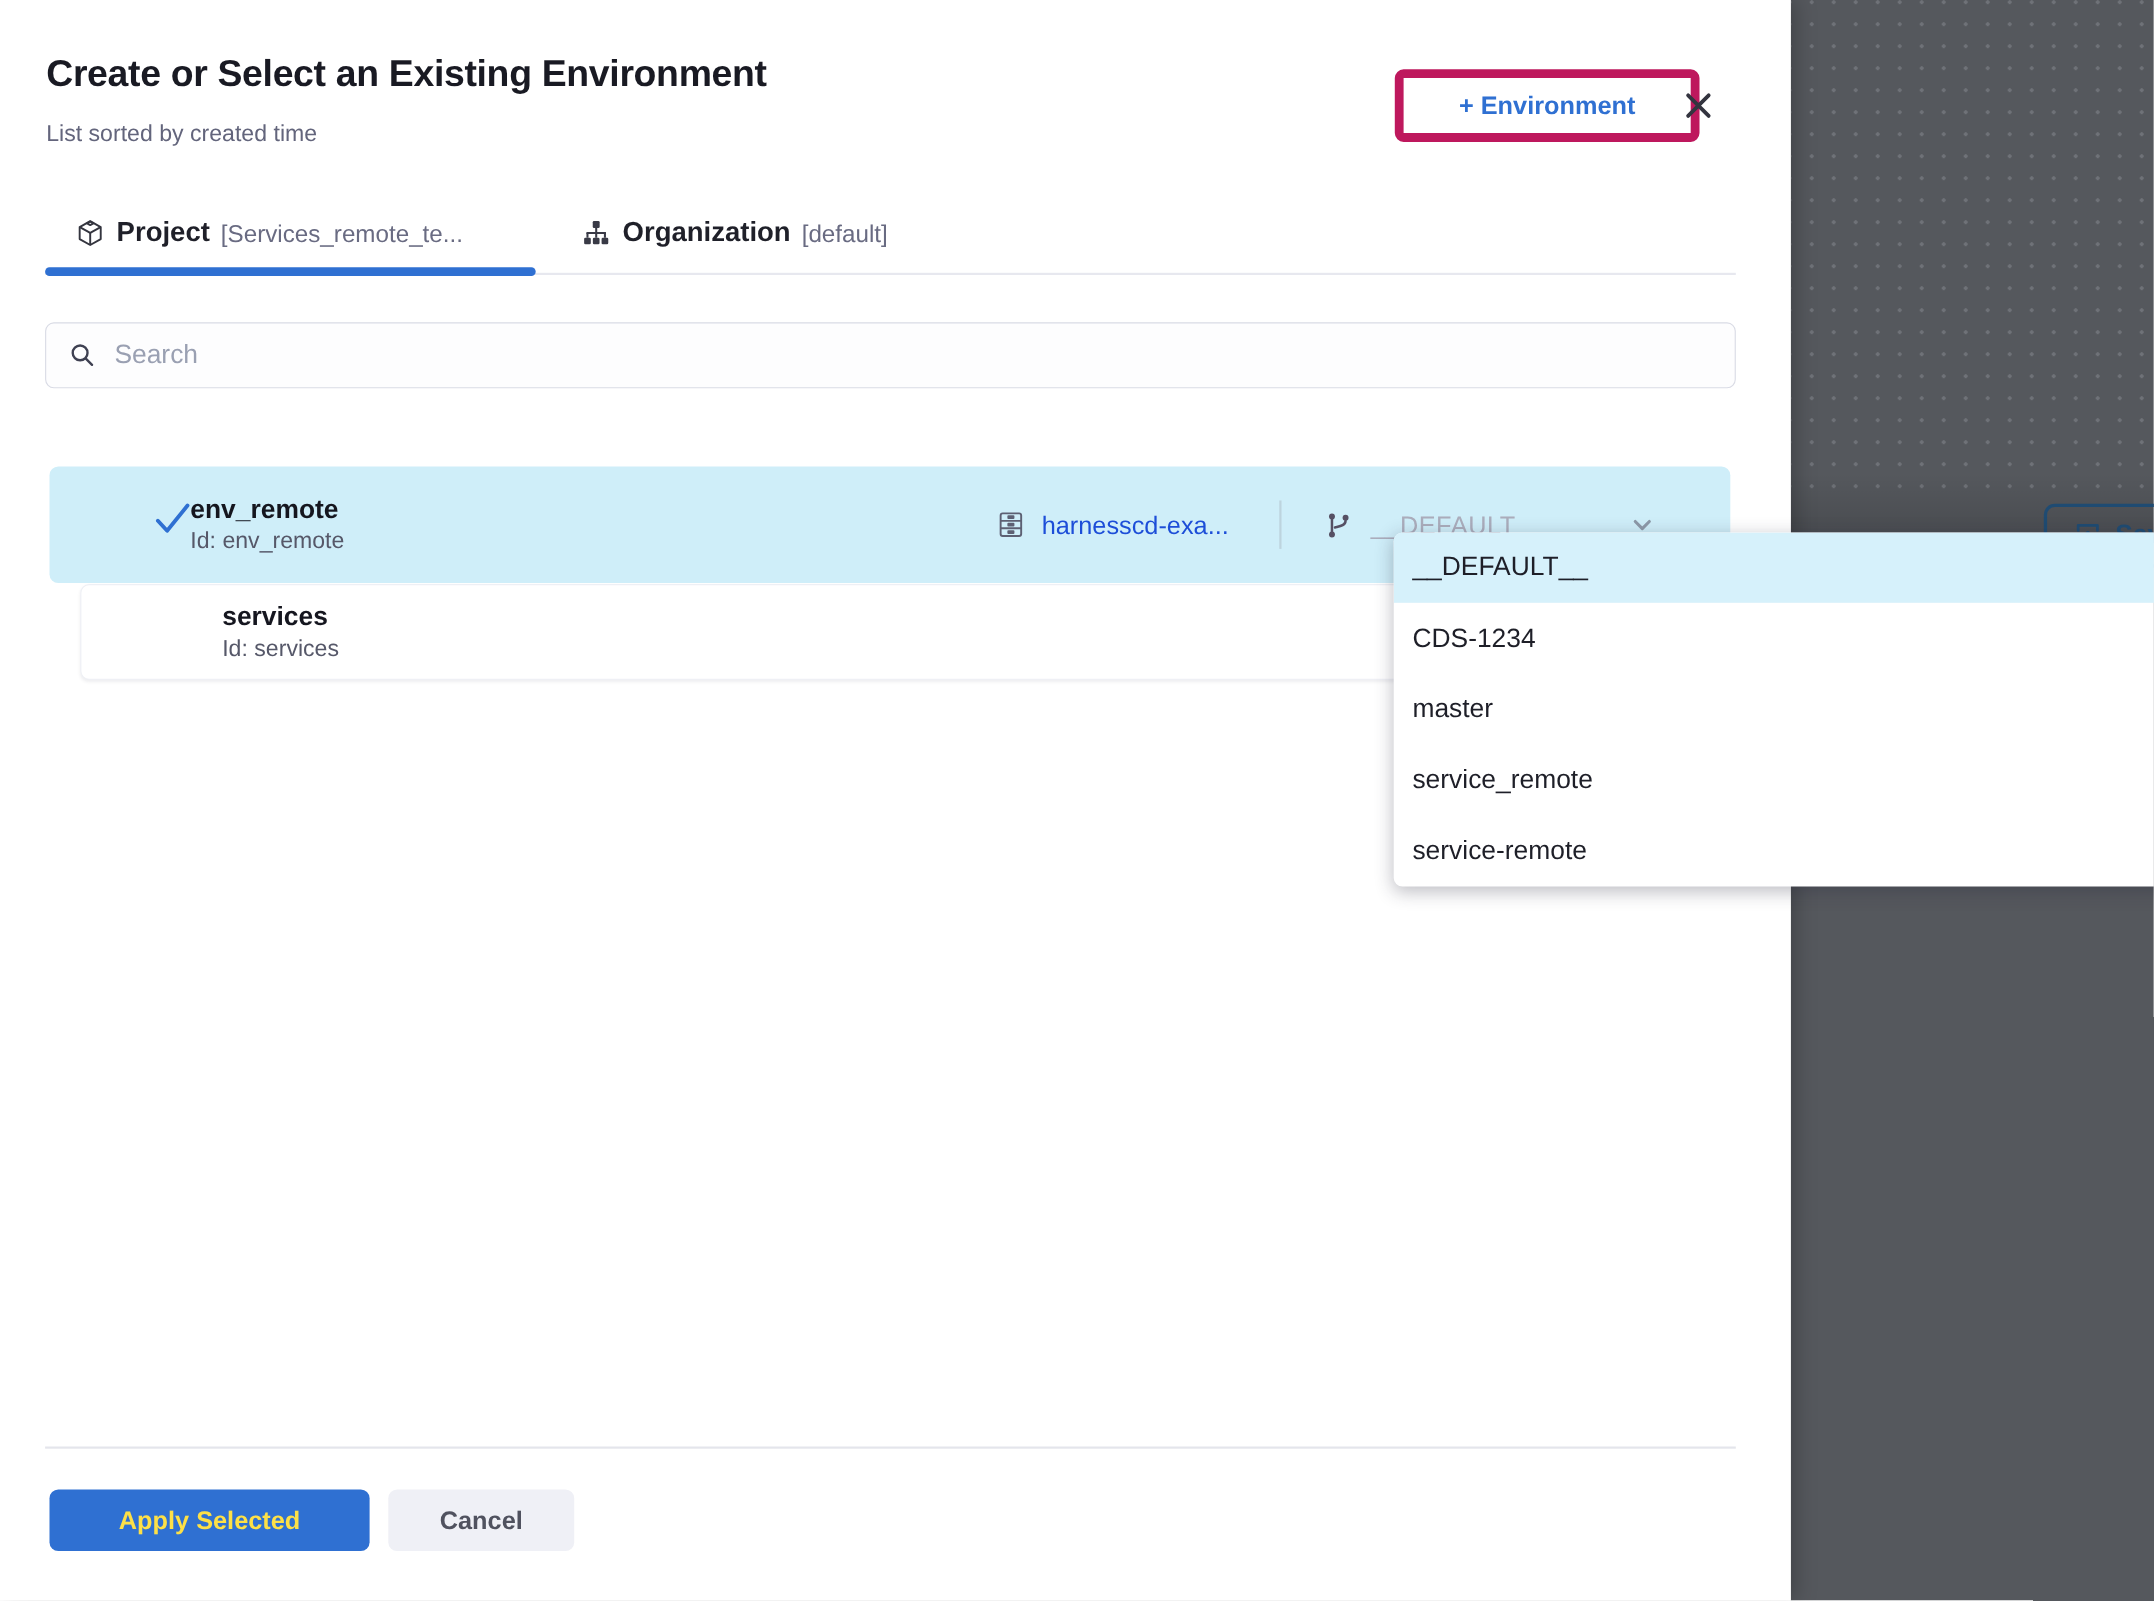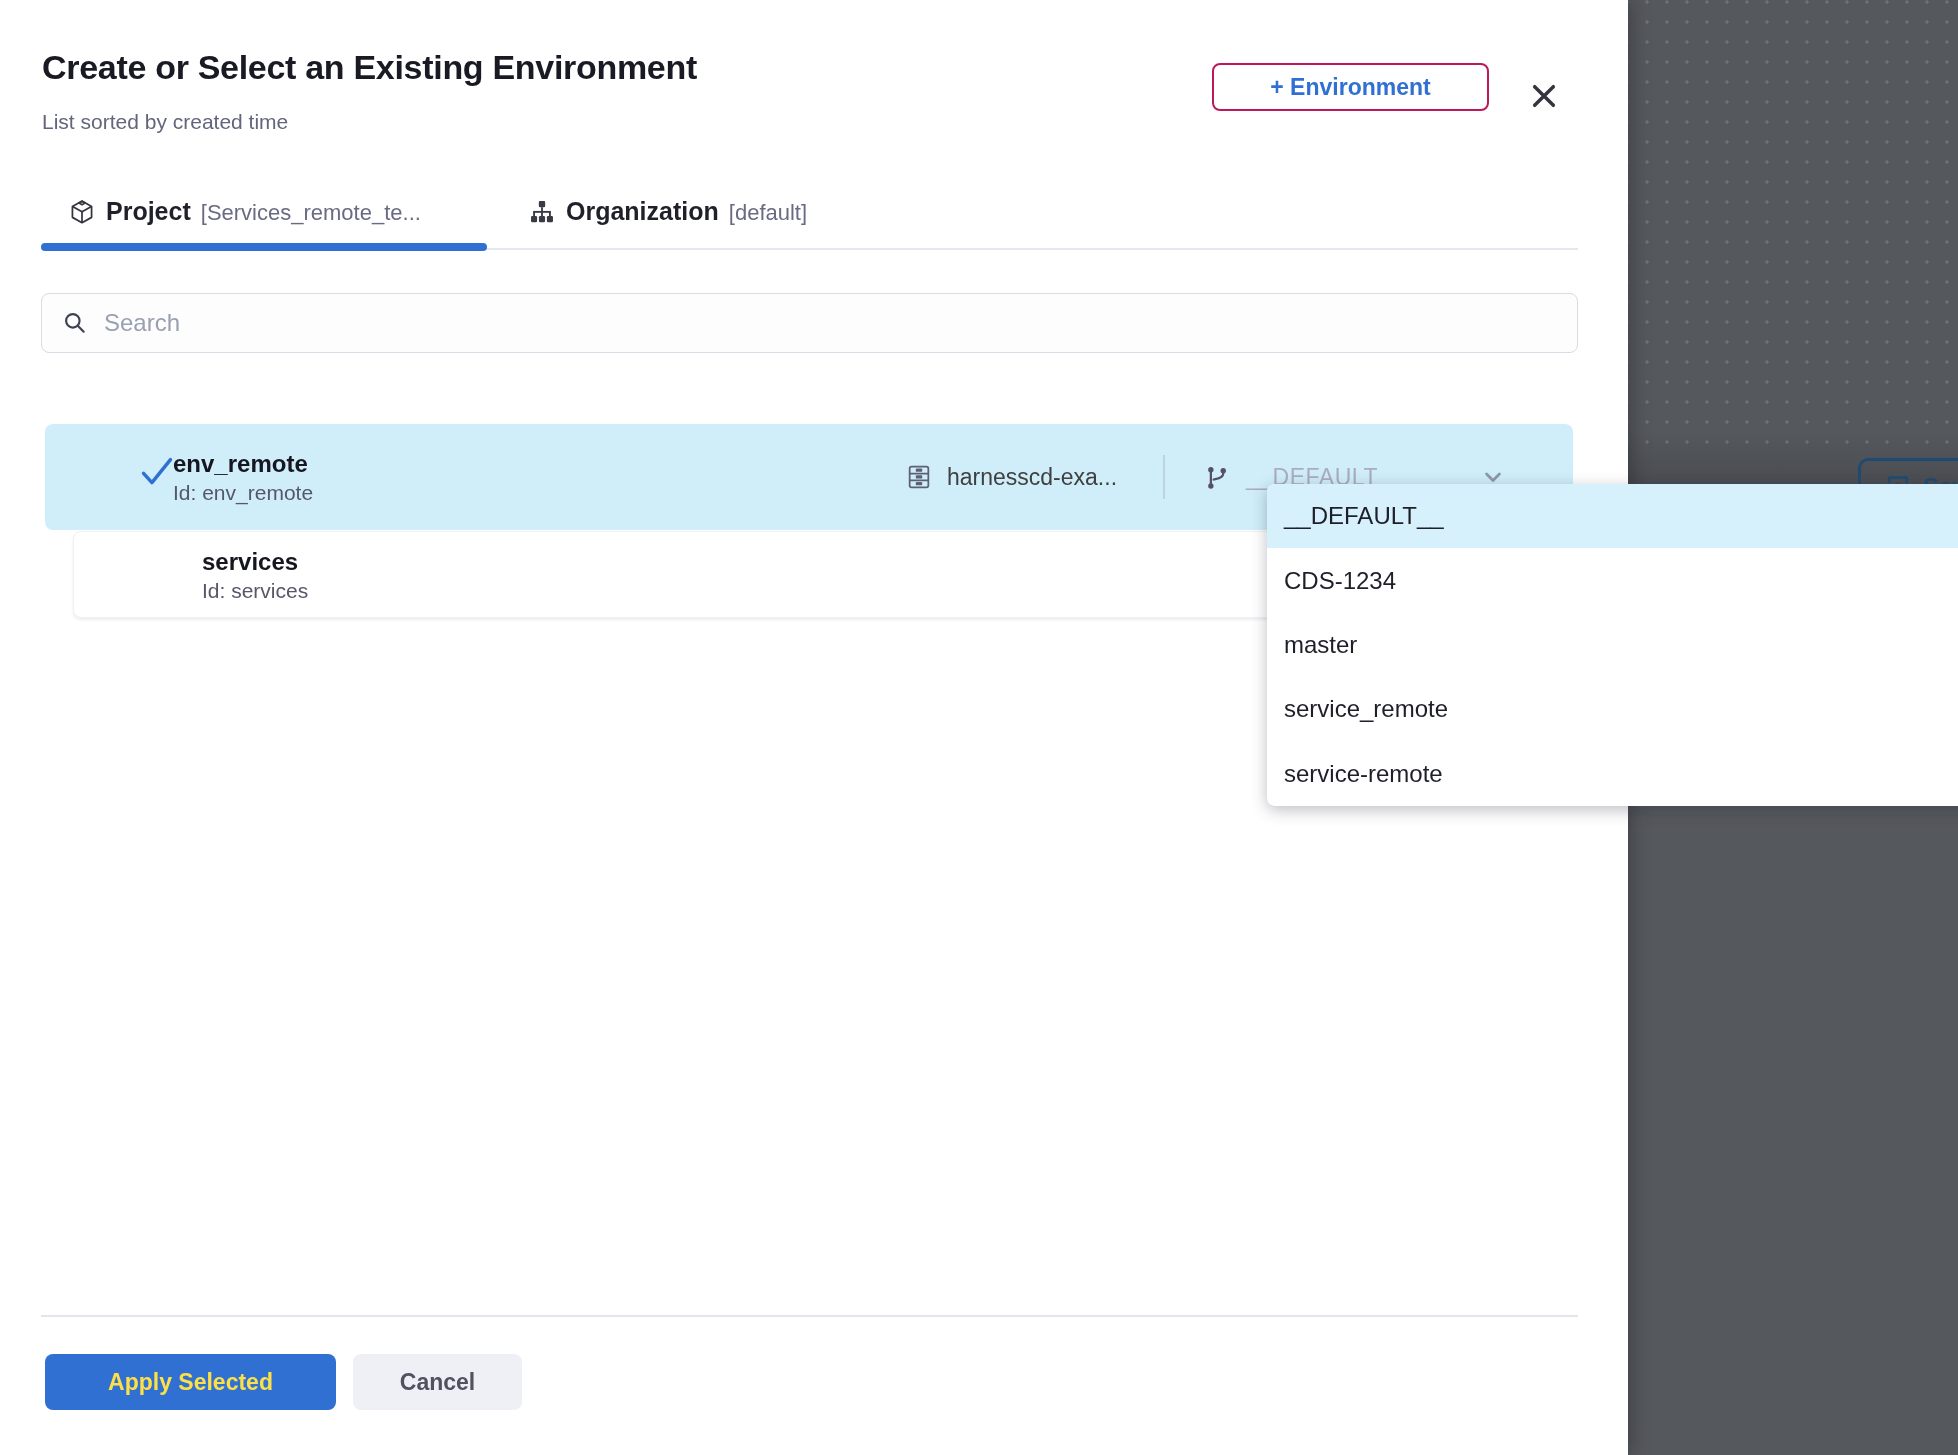--- a/index.html
+++ b/index.html
@@ -23,22 +23,22 @@
               font-size:24px; font-weight:bold; white-space:nowrap; }
 
   
   .modal { position:absolute; left:0; top:0; width:1628px; height:1455px; background:#ffffff;
            z-index:3; box-shadow:4px 0 18px rgba(0,0,0,0.25); }
 
   .modal-title { position:absolute; left:42px; top:48px; font-size:34px; font-weight:bold;
                  color:#191a23; letter-spacing:-0.3px; }
   .modal-subtitle { position:absolute; left:42px; top:110px; font-size:21px; color:#63657c; }
 
-  .new-env-btn { position:absolute; left:1212px; top:63px; width:277px; height:48px;
-                 border:2px solid #be185d; border-radius:8px; background:#fff;
+  .new-env-btn { position:absolute; left:1268px; top:63px; width:277px; height:66px;
+                 border:8px solid #be185d; border-radius:8px; background:#fff;
                  color:#2f70d2; font-size:23px; font-weight:bold; cursor:pointer;
                  display:flex; align-items:center; justify-content:center;
                  font-family:"Liberation Sans", sans-serif; }
   .close-btn { position:absolute; left:1526px; top:78px; width:36px; height:36px;
                cursor:pointer; display:flex; align-items:center; justify-content:center; }
 
   
   .tab { position:absolute; top:190px; height:36px; display:flex; align-items:flex-end;
          gap:10px; cursor:pointer; }
   .tab-project { left:68px; } .tab-org { left:528px; } .tab-account { left:908px; }
@@ -62,21 +62,21 @@
   .env-row.selected { top:404px; height:106px; background:#cfeef9;margin-top:20px; }
   .env-row.plain { top:531px; height:87px; background:#ffffff; border:1px solid #eef0f5;
                    box-shadow:0 2px 3px rgba(40,41,61,0.08);margin-left:28px; }
   .row-check { position:absolute; left:93px; top:28px; width:38px; height:38px; }
   .row-text { position:absolute; left:128px; top:50%; transform:translateY(-50%);
               display:flex; flex-direction:column; gap:3px; }
   .row-name { font-size:24px; font-weight:bold; color:#15161f; }
   .row-id { font-size:21px; color:#565869; }
   .row-meta { position:absolute; left:860px; top:0; height:100%; display:flex;
               align-items:center; }
-  .meta-repo-text { font-size:23px; color:#404040; margin-left:14px; }
+  .meta-repo-text { font-size:23px; color:#1d4ed8; margin-left:14px; }
   .meta-divider { width:2px; height:44px; background:#aebfc9; opacity:0.55; margin:0 38px 0 46px; }
   .meta-branch-label { font-size:23px; color:#abadbc; margin-left:16px; letter-spacing:0.5px; }
   .meta-chevron { margin-left:74px; cursor:pointer; }
 
   
   .footer-divider { position:absolute; left:41px; top:1315px; width:1537px; height:2px;
                     background:#e4e5ec; }
   .apply-btn { position:absolute; left:45px; top:1354px; width:291px; height:56px;
                background:#2f70d2; border:none; border-radius:8px; color:#fde047;
                font-size:23px; font-weight:bold; cursor:pointer;

